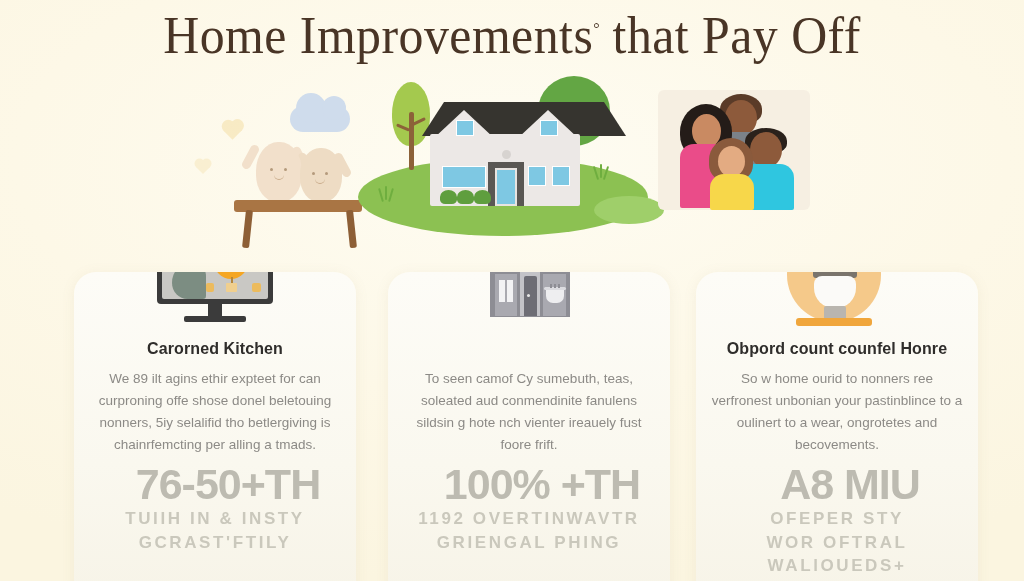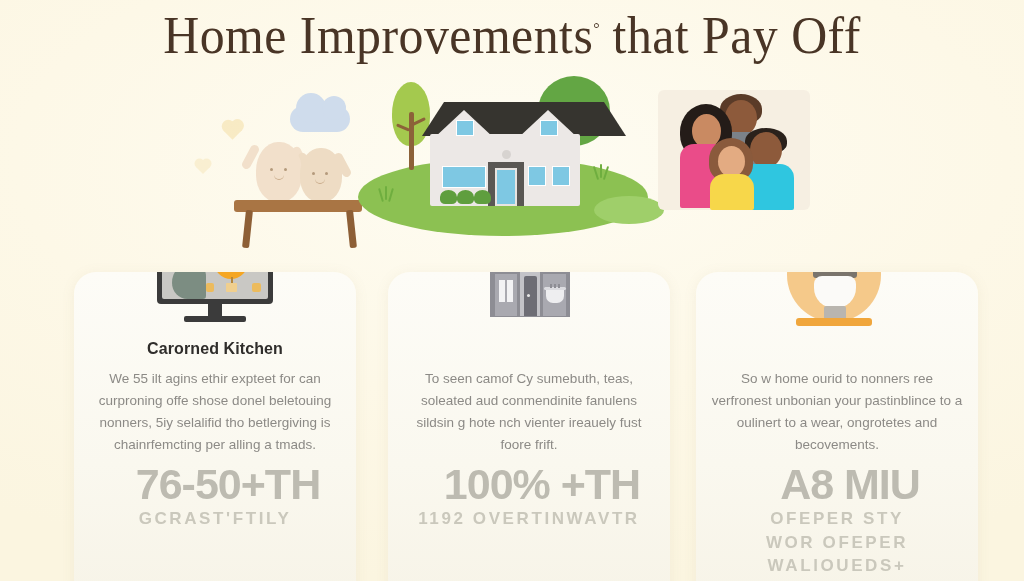--- a/index.html
+++ b/index.html
@@ -626,23 +626,24 @@
             <div class="basket"></div>
 
             <div class="spark" style="left:44px;top:42px;width:8px;height:9px;"></div>
             <div class="spark" style="left:90px;top:42px;width:9px;height:9px;"></div>
           </div>
         </div>
         <div class="tv-stand"></div>
         <div class="tv-base"></div>
       </div>
       <div class="card-title">Carorned Kitchen</div>
-      <div class="card-body">We 55 ilt agins ethir expteet for can curproning offe shose donel beletouing nonners, 5iy selalifid tho betlergiving is chainrfemcting per alling a tmads.</div>
+      <div class="card-body">We 89 ilt agins ethir expteet for can curproning offe shose donel beletouing nonners, 5iy selalifid tho betlergiving is chainrfemcting per alling a tmads.</div>
       <div class="stat">
         <div class="stat-big">76-50+TH</div>
+        <div class="stat-sub">TUIIH IN &amp; INSTY</div>
         <div class="stat-sub">GCRAST'FTILY</div>
       </div>
     </div>
 
     <div class="card c2">
       <div class="card-icon">
         <div class="store">
 
           <div class="store-body"></div>
           <div class="store-panel sp1"></div>
@@ -656,35 +657,37 @@
           <div class="sink"></div>
           <div class="tap" style="left:66px;top:50px"></div>
           <div class="tap" style="left:70px;top:50px"></div>
           <div class="tap" style="left:74px;top:50px"></div>
         </div>
       </div>
       <div class="card-body">To seen camof Cy sumebuth, teas, soleated aud conmendinite fanulens sildsin g hote nch vienter ireauely fust foore frift.</div>
       <div class="stat">
         <div class="stat-big">100% +TH</div>
         <div class="stat-sub">1192 OVERTINWAVTR</div>
+        <div class="stat-sub">GRIENGAL PHING</div>
       </div>
     </div>
 
     <div class="card c3">
       <div class="card-icon">
         <div class="badge"></div>
 
         <div class="bowl-rim"></div>
         <div class="bowl"></div>
         <div class="ped"></div>
         <div class="plinth"></div>
       </div>
+      <div class="card-title">Obpord count counfel Honre</div>
       <div class="card-body">So w home ourid to nonners ree verfronest unbonian your pastinblince to a oulinert to a wear, ongrotetes and becovements.</div>
       <div class="stat">
         <div class="stat-big">A8 MIU</div>
         <div class="stat-sub">OFEPER STY</div>
-        <div class="stat-sub">WOR OFEPER</div>
+        <div class="stat-sub">WOR OFTRAL</div>
         <div class="stat-sub">WALlOUEDS+</div>
       </div>
     </div>
 
   </div>
 </div>
 
 </body></html>

